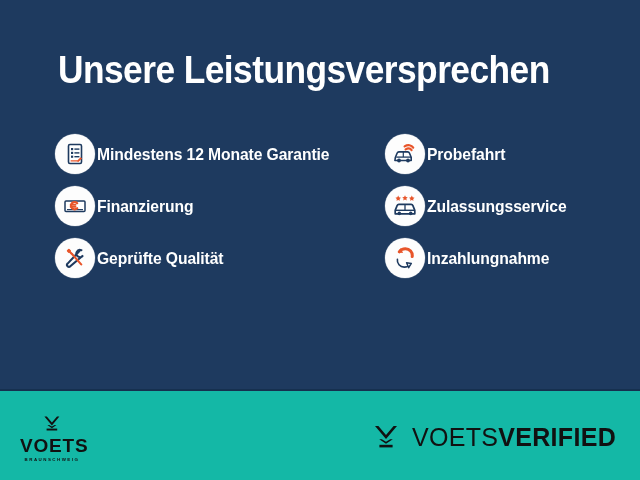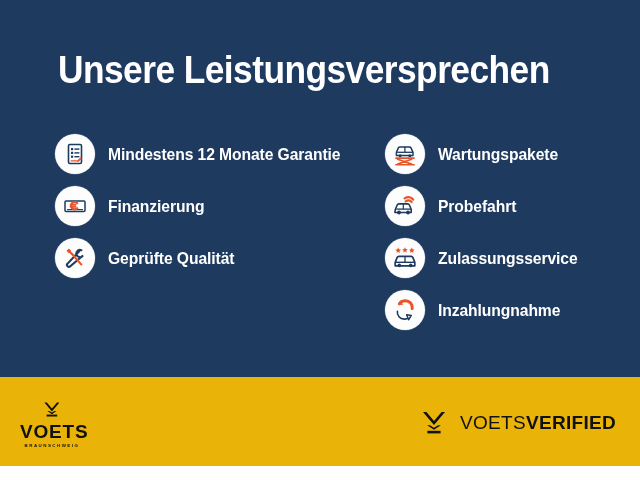--- a/index.html
+++ b/index.html
@@ -59,21 +59,21 @@
     top: 128px;
   }
   #col-left  { left: 55px; width: 330px; }
   #col-right { left: 385px; width: 250px; }
 
   .feature {
     position: relative;
     height: 52px;
     display: flex;
     align-items: center;
-    gap: 13px;
+    gap: 2px;
   }
 
   .badge {
     flex: 0 0 auto;
     width: 40px;
     height: 40px;
     border-radius: 50%;
     background: #fdfdfd;
     display: flex;
     align-items: center;
@@ -89,24 +89,24 @@
     letter-spacing: -0.1px;
     transform: scaleX(0.95);
     transform-origin: left center;
     white-space: nowrap;
   }
 
   
   #footer {
     position: absolute;
     left: 0;
-    top: 377px;
+    top: 391px;
     width: 640px;
     height: 89px;
-    background: #eab308;
+    background: #14b8a6;
   }
 
   #voets-logo {
     position: absolute;
     left: 20px;
     top: 25px;
     width: 64px;
     text-align: center;
   }
   #voets-mark { height: 15px; margin-bottom: 1px; }
@@ -128,21 +128,21 @@
   #verified-logo {
     position: absolute;
     right: 24px;
     top: 33px;
     display: flex;
     align-items: center;
     gap: 11px;
   }
   #verified-word {
     color: #111111;
-    font-size: 19px;
+    font-size: 25px;
     line-height: 26px;
     letter-spacing: 0.3px;
     white-space: nowrap;
   }
   #verified-word .thin { font-weight: 300; }
   #verified-word .bold { font-weight: bold; }
 </style>
 </head>
 <body>
 
@@ -198,35 +198,20 @@
         </span>
         <span class="feature-label">Geprüfte Qualität</span>
       </div>
 
 
 
     </div>
 
     <div id="col-right" class="column">
 
-      <div class="feature">
-        <span class="badge">
-          <svg width="26" height="26" viewBox="0 0 26 26">
-            <path d="M4.4 11.4 L6.4 6.9 c0.3 -0.7 0.9 -1 1.6 -1 h9.4 c0.7 0 1.3 0.3 1.6 1 l2 4.5 v3.1 h-16.6 Z" fill="#ffffff" stroke="#1e3a5f" stroke-width="1.5" stroke-linejoin="round"></path>
-            <line x1="12.9" y1="6.1" x2="12.9" y2="11.2" stroke="#1e3a5f" stroke-width="1.3"></line>
-            <line x1="5.2" y1="11.3" x2="20.8" y2="11.3" stroke="#1e3a5f" stroke-width="1.3"></line>
-            <circle cx="8.1" cy="14.7" r="1.5" fill="#1e3a5f"></circle>
-            <circle cx="17.8" cy="14.7" r="1.5" fill="#1e3a5f"></circle>
-            <rect x="3.2" y="16.2" width="19.6" height="1.7" rx="0.6" fill="#e8552a"></rect>
-            <path d="M5.6 18.2 L19.6 23.1 M19.6 18.2 L5.6 23.1" stroke="#e8552a" stroke-width="1.7" stroke-linecap="round"></path>
-            <rect x="3.2" y="23" width="19.6" height="1.5" rx="0.6" fill="#e8552a"></rect>
-          </svg>
-        </span>
-        <span class="feature-label">Wartungspakete</span>
-      </div>
 
       <div class="feature">
         <span class="badge">
           <svg width="26" height="26" viewBox="0 0 26 26">
             <path d="M12.6 5.4 c3.4 -2.2 6.9 -1.4 8.6 1.3" fill="none" stroke="#e8552a" stroke-width="2.2" stroke-linecap="round"></path>
             <path d="M13.6 8.4 c2.4 -1.5 4.8 -1 6 0.8" fill="none" stroke="#e8552a" stroke-width="2.2" stroke-linecap="round"></path>
             <path d="M3.4 16.2 L5.2 12 c0.3 -0.7 0.9 -1.1 1.7 -1.1 h8.8 c0.8 0 1.4 0.4 1.7 1.1 l1.8 4.2 v3.3 h-16.3 Z" fill="#ffffff" stroke="#1e3a5f" stroke-width="1.6" stroke-linejoin="round"></path>
             <line x1="4.2" y1="16.1" x2="19" y2="16.1" stroke="#1e3a5f" stroke-width="1.3"></line>
             <line x1="11.3" y1="11" x2="11.3" y2="16" stroke="#1e3a5f" stroke-width="1.2"></line>
             <circle cx="7" cy="19.5" r="1.9" fill="#1e3a5f"></circle>

